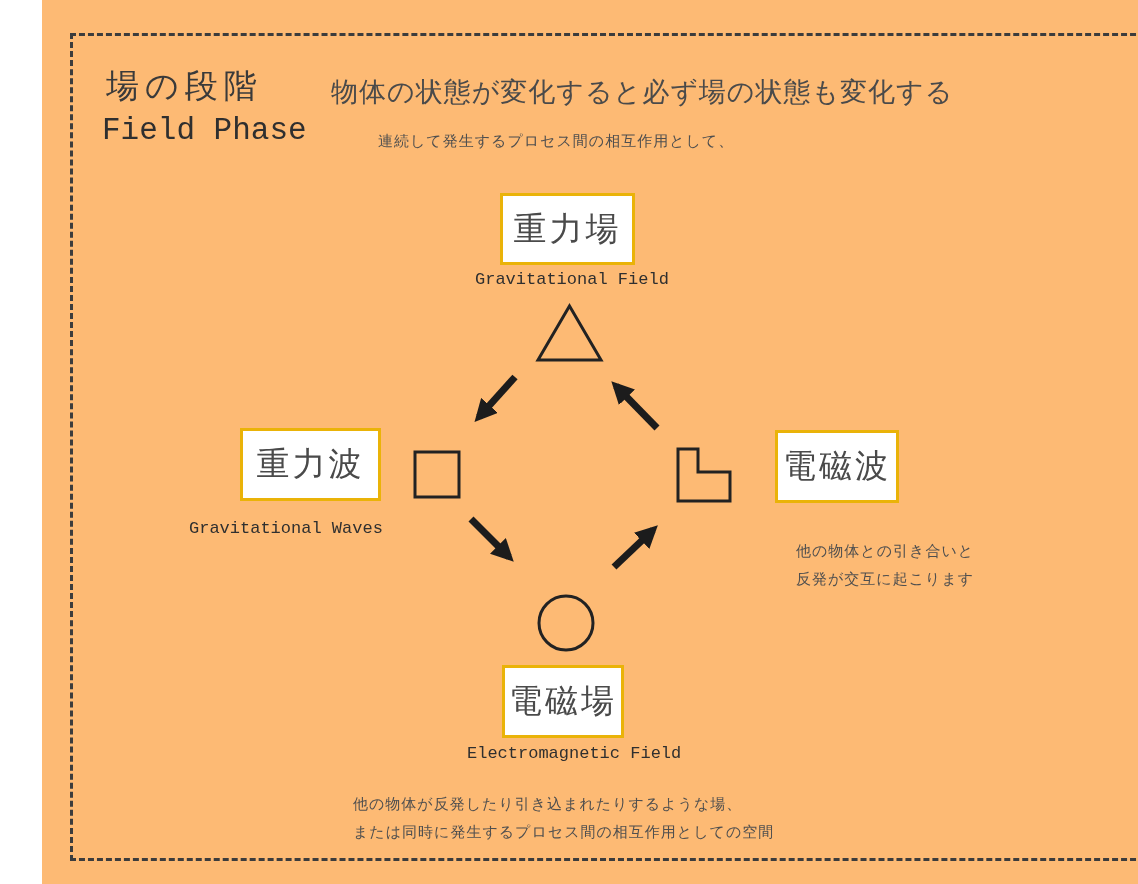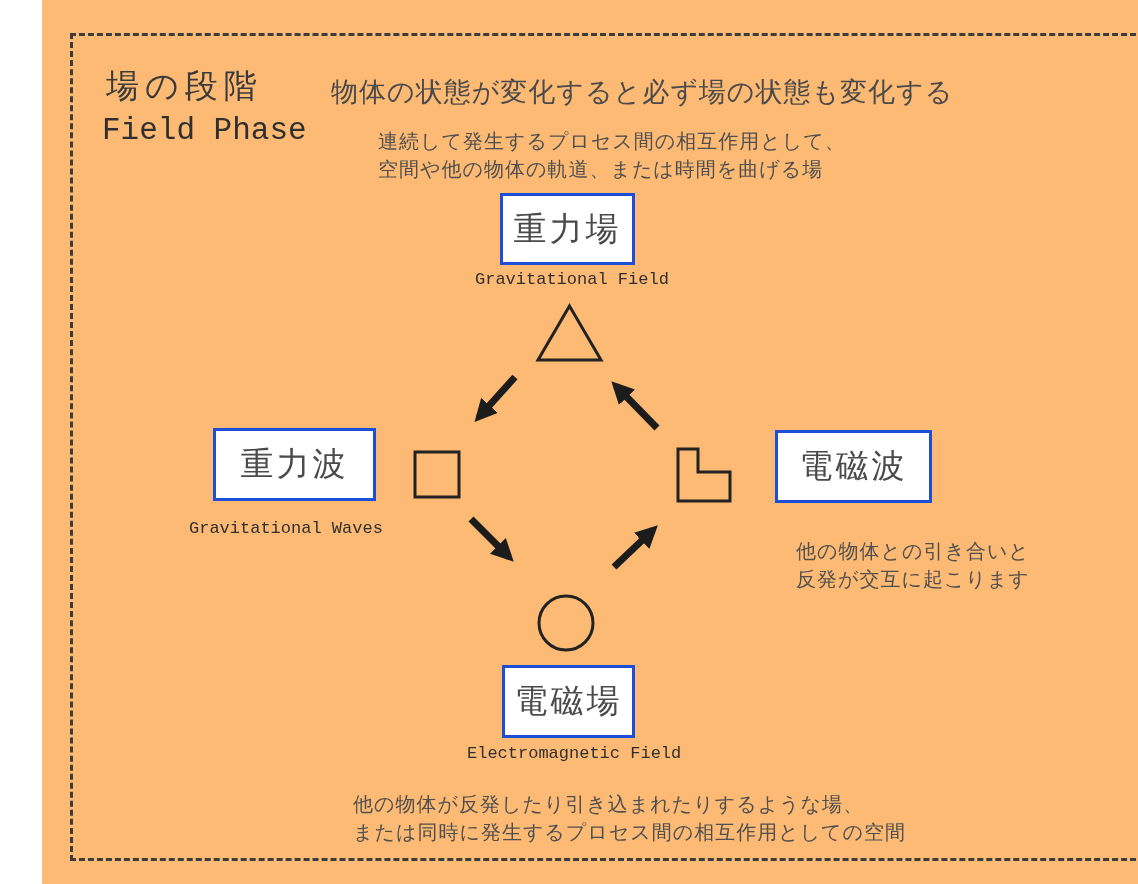--- a/index.html
+++ b/index.html
@@ -12,35 +12,35 @@
     border:3px dashed #3c3c3c;box-sizing:border-box;
   }
   .jp{font-family:"DejaVu Sans",sans-serif;color:#474747;}
   .en{font-family:Liberation Mono, monospace;color:#2f2f2f;}
   .abs{position:absolute;white-space:nowrap;}
 
   .title-jp{left:64px;top:64px;font-size:33px;letter-spacing:6px;color:#3a3a3a;}
   .title-en{left:60px;top:113px;font-size:31px;}
 
   .statement{left:289px;top:74px;font-size:27px;letter-spacing:1px;color:#4a4a4a;}
-  .desc{font-size:20px;line-height:28px;color:#4f4f4f;letter-spacing:1px;}
+  .desc{font-size:15px;line-height:28px;color:#4f4f4f;letter-spacing:1px;}
   .desc-top{left:336px;top:127px;}
   .desc-right{left:754px;top:537px;}
   .desc-bottom{left:311px;top:790px;}
 
   .node-box{
     position:absolute;box-sizing:border-box;
-    border:3px solid #1d4ed8;background:#ffffff;
+    border:3px solid #eab308;background:#ffffff;
     display:flex;align-items:center;justify-content:center;
     font-size:33px;letter-spacing:3px;color:#4a4a4a;
   }
   .box-top{left:458px;top:193px;width:135px;height:72px;}
-  .box-left{left:171px;top:428px;width:163px;height:73px;}
-  .box-right{left:733px;top:430px;width:157px;height:73px;}
-  .box-bottom{left:460px;top:665px;width:133px;height:73px;font-family:Liberation Mono, monospace;}
+  .box-left{left:198px;top:428px;width:141px;height:73px;}
+  .box-right{left:733px;top:430px;width:124px;height:73px;}
+  .box-bottom{left:460px;top:665px;width:122px;height:73px;font-family:Liberation Mono, monospace;}
 
   .node-label{font-size:17px;}
   .label-top{left:433px;top:270px;}
   .label-left{left:147px;top:519px;}
   .label-right{left:732px;top:515px;}
   .label-bottom{left:425px;top:744px;}
 
   svg.overlay{position:absolute;left:0;top:0;width:1138px;height:884px;pointer-events:none;}
 </style>
 </head>
@@ -49,21 +49,20 @@
 <div class="stage">
 
   <div class="frame"></div>
 
   <div class="abs jp title-jp">場の段階</div>
   <div class="abs en title-en">Field Phase</div>
 
   <div class="abs jp statement">物体の状態が変化すると必ず場の状態も変化する</div>
   <div class="abs jp desc desc-top">
     <div>連続して発生するプロセス間の相互作用として、</div>
-    <div>空間や他の物体の軌道、または時間を曲げる場</div>
   </div>
 
   <div class="node-box jp box-top">重力場</div>
   <div class="abs en node-label label-top">Gravitational Field</div>
 
   <div class="node-box jp box-left">重力波</div>
   <div class="abs en node-label label-left">Gravitational Waves</div>
 
   <div class="node-box jp box-right">電磁波</div>
   <div class="abs jp desc desc-right">

